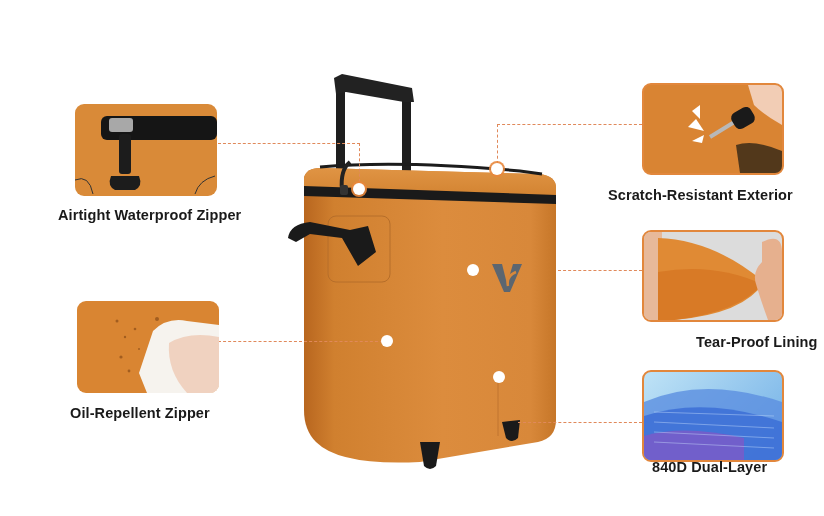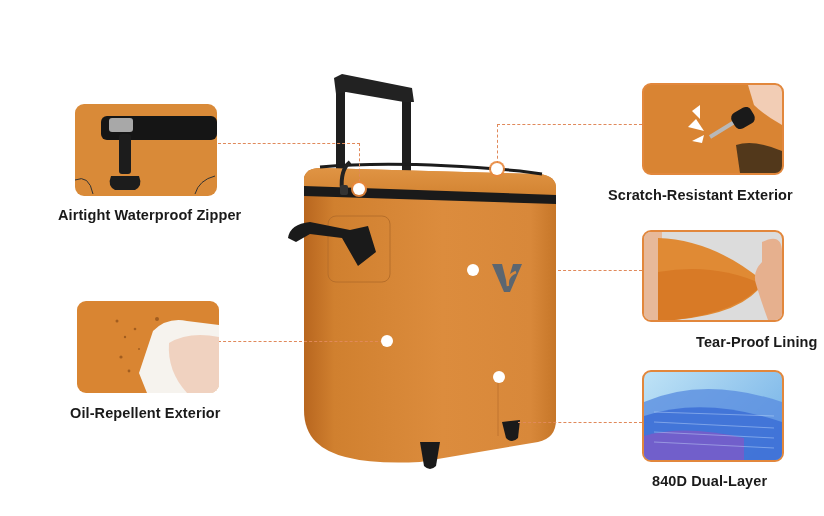--- a/index.html
+++ b/index.html
@@ -113,21 +113,21 @@
       <circle cx="58" cy="28" r="1.3"></circle>
         <circle cx="52" cy="70" r="1.4"></circle>
         <circle cx="62" cy="48" r="1"></circle>
       <circle cx="80" cy="18" r="2"></circle>
         <circle cx="70" cy="62" r="1.2"></circle>
     </g>
     <path d="M62 72 L76 30 Q90 16 110 20 L142 24 L142 92 L70 92 Z" fill="#f6f3ee"></path>
     <path d="M92 42 Q112 30 142 36 L142 92 L110 92 Q90 70 92 42 Z" fill="#f0d2c0"></path>
   </svg>
 </div>
-<div class="label" style="left:70px;top:405px;">Oil-Repellent Exterior</div>
+<div class="label" style="left:70px;top:405px;">Oil-Repellent Zipper</div>
 
 <div class="thumb" style="left:642px;top:83px;width:142px;height:92px;background:#d98433;">
   <svg width="138" height="88" viewBox="0 0 138 88">
     <path d="M92 60 Q110 54 138 66 L138 88 L96 88 Z" fill="#3a2a18" opacity="0.85"></path>
     <path d="M44 42 L52 34 L60 46 Z" fill="#fff"></path>
     <path d="M48 26 L56 20 L56 34 Z" fill="#fff"></path>
     <path d="M48 56 L60 50 L58 58 Z" fill="#fff"></path>
     <path d="M66 52 L92 36" stroke="#b8b8b8" stroke-width="4"></path>
     <rect x="88" y="24" width="22" height="18" rx="6" fill="#1a1a1a" transform="rotate(-30 99 33)"></rect>
     <path d="M104 0 L138 0 L138 40 Q120 30 110 20 Z" fill="#f2cdb5"></path>
@@ -148,13 +148,13 @@
 <div class="thumb" style="left:642px;top:370px;width:142px;height:92px;background:linear-gradient(135deg,#bfe3f6,#6faee6);">
   <svg width="138" height="88" viewBox="0 0 138 88">
     <path d="M0 30 Q60 4 138 30 L138 88 L0 88 Z" fill="#5b8fe0" opacity="0.8"></path>
     <path d="M0 44 Q60 24 138 50 L138 88 L0 88 Z" fill="#3c6fd6" opacity="0.85"></path>
     <path d="M0 64 Q40 52 100 66 L100 88 L0 88 Z" fill="#7d5ac8" opacity="0.8"></path>
     <g stroke="#cfe4ff" stroke-width="0.6" fill="none" opacity="0.7">
       <path d="M10 40 L130 44 M10 50 L130 56 M10 60 L130 66 M10 70 L130 76"></path>
     </g>
   </svg>
 </div>
-<div class="label" style="left:652px;top:473px;">840D Dual-Layer</div>
+<div class="label" style="left:652px;top:459px;">840D Dual-Layer</div>
 
 </body></html>

